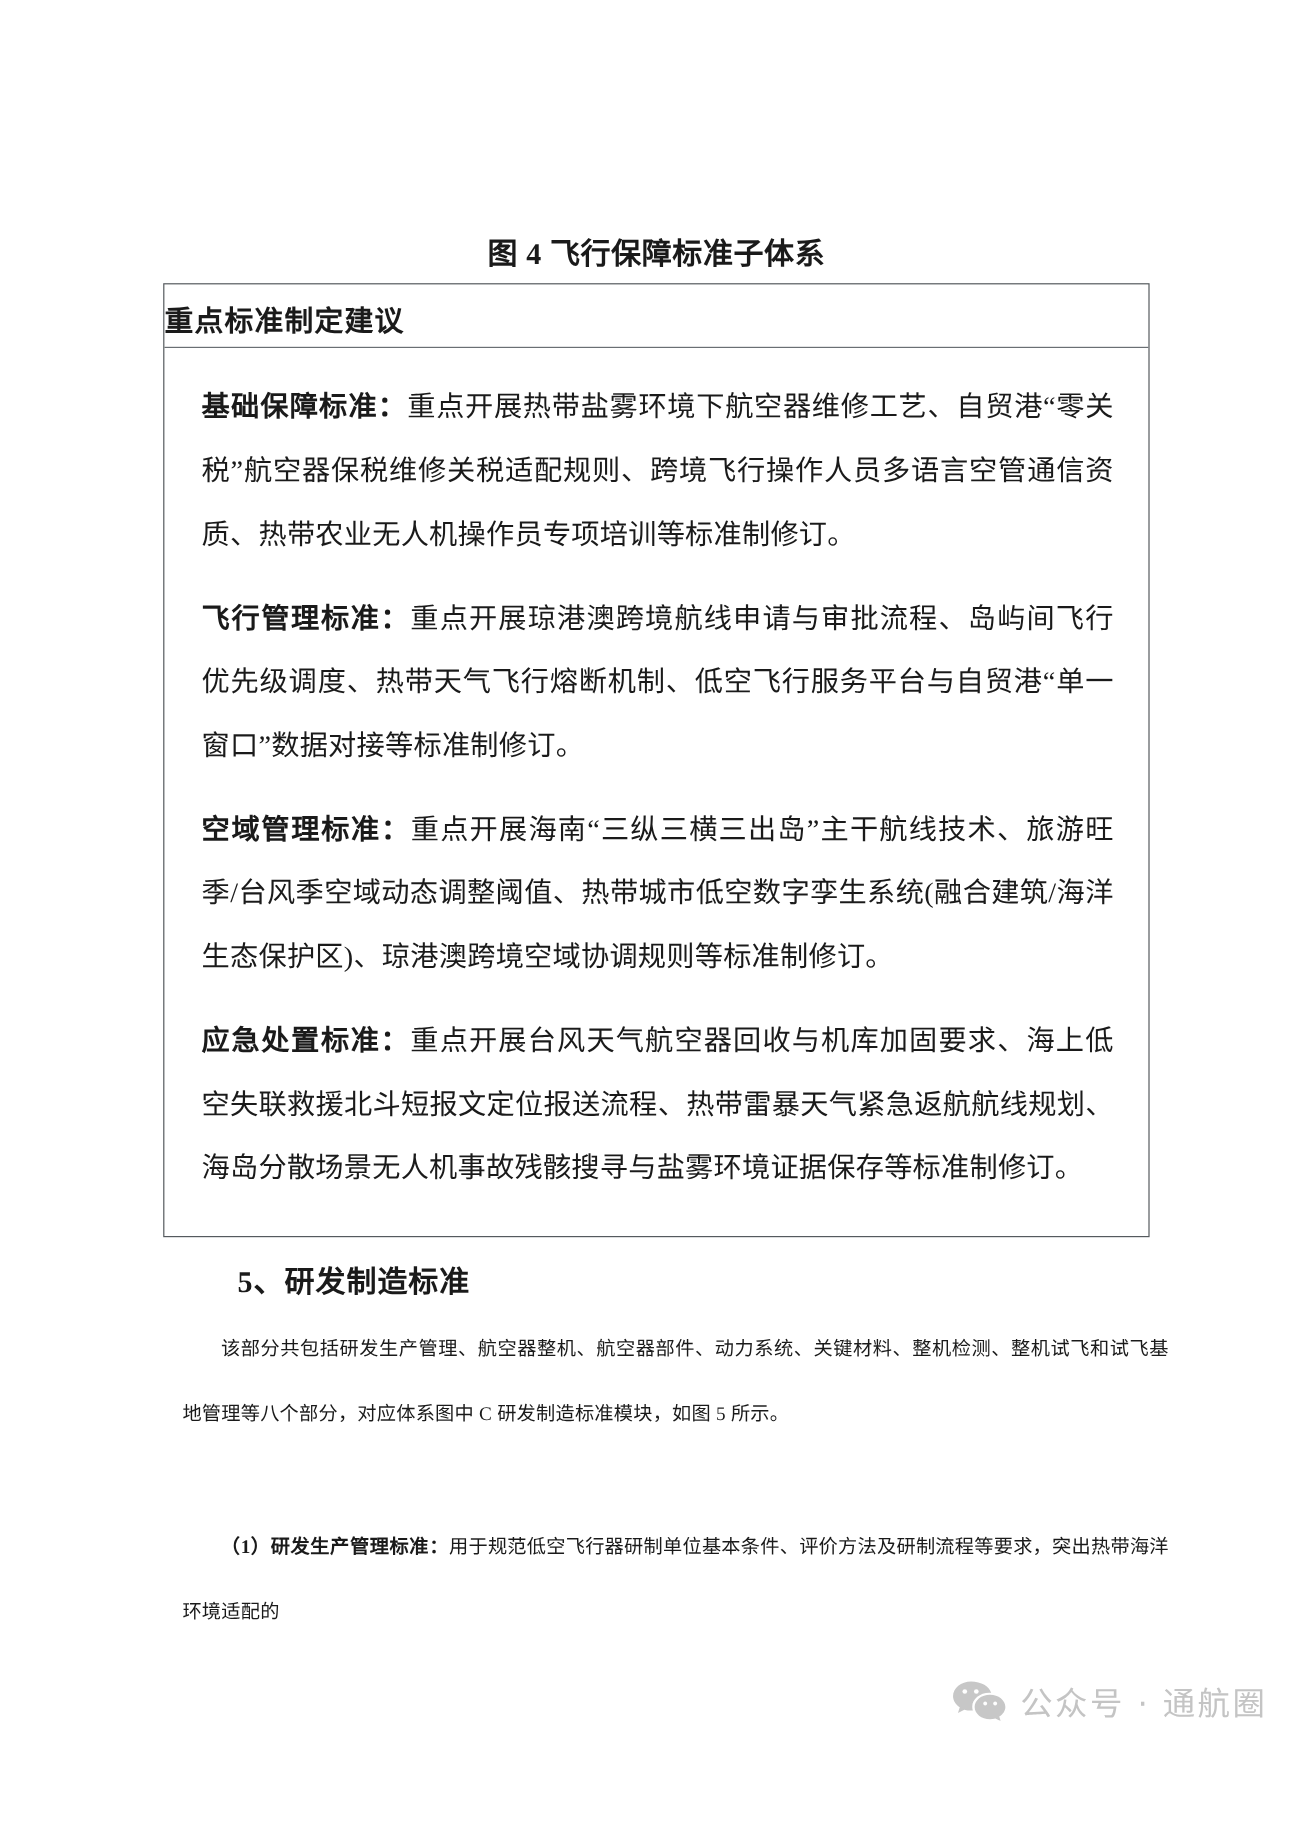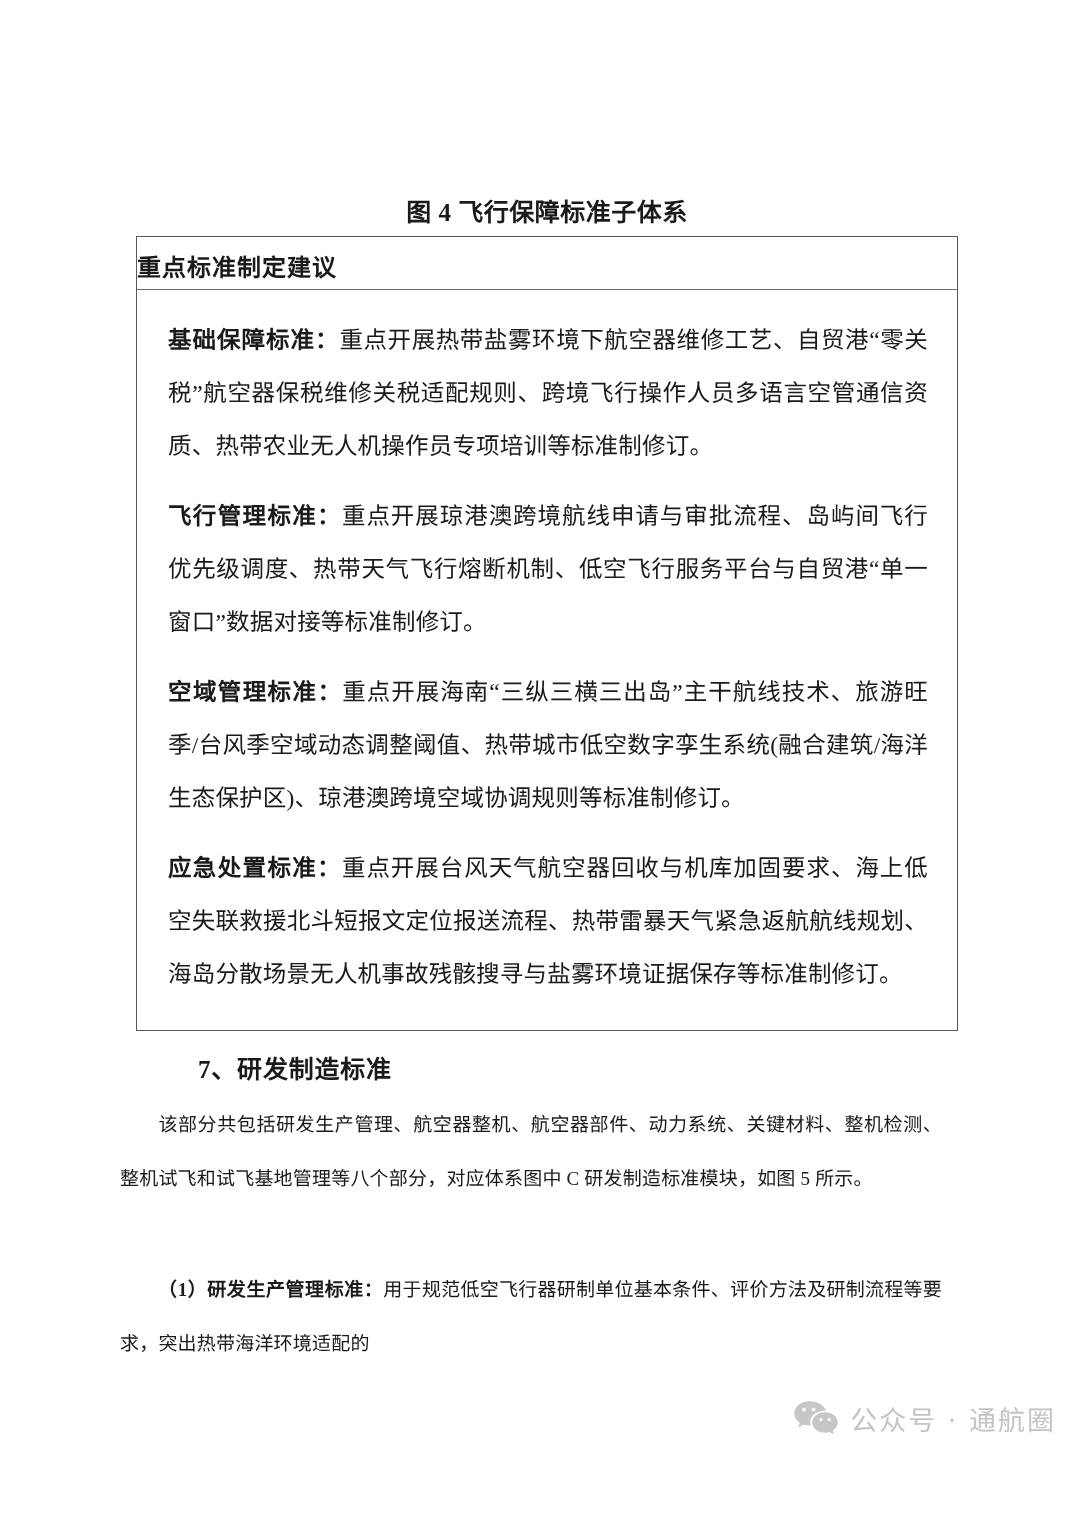--- a/index.html
+++ b/index.html
@@ -81,23 +81,23 @@
     left: 198px;
     top: 1052px;
     font-size: 25px;
     font-weight: bold;
     letter-spacing: 0.8px;
     line-height: 36px;
     white-space: nowrap;
   }
   .body-block {
     position: absolute;
-    left: 120px;
+    left: 152px;
     width: 822px;
-    font-size: 19px;
+    font-size: 16px;
     line-height: 54px;
     text-align: justify;
     text-justify: inter-ideograph;
     letter-spacing: 0.2px;
   }
   #body-para-1 { top: 1098px; }
   #body-para-2 { top: 1263px; }
   .body-block .indent { display: inline-block; width: 2em; }
   .body-block .bold { font-weight: bold; letter-spacing: 0.5px; }
 
@@ -157,21 +157,21 @@
         <span class="lead">空域管理标准：</span><span>重点开展海南“三纵三横三出岛”主干航线技术、旅游旺季/台风季空域动态调整阈值、热带城市低空数字孪生系统(融合建筑/海洋生态保护区)、琼港澳跨境空域协调规则等标准制修订。</span>
       </p>
 
       <p class="row-para">
         <span class="lead">应急处置标准：</span><span>重点开展台风天气航空器回收与机库加固要求、海上低空失联救援北斗短报文定位报送流程、热带雷暴天气紧急返航航线规划、海岛分散场景无人机事故残骸搜寻与盐雾环境证据保存等标准制修订。</span>
       </p>
 
     </div>
   </div>
 
-  <div class="section-head">7、研发制造标准</div>
+  <div class="section-head">5、研发制造标准</div>
 
   <div class="body-block" id="body-para-1">
     <span class="indent"></span><span>该部分共包括研发生产管理、航空器整机、航空器部件、动力系统、关键材料、整机检测、整机试飞和试飞基地管理等八个部分，对应体系图中 C 研发制造标准模块，如图 5 所示。</span>
   </div>
 
   <div class="body-block" id="body-para-2">
     <span class="indent"></span><span class="bold">（1）研发生产管理标准：</span><span>用于规范低空飞行器研制单位基本条件、评价方法及研制流程等要求，突出热带海洋环境适配的</span>
   </div>
 
 

